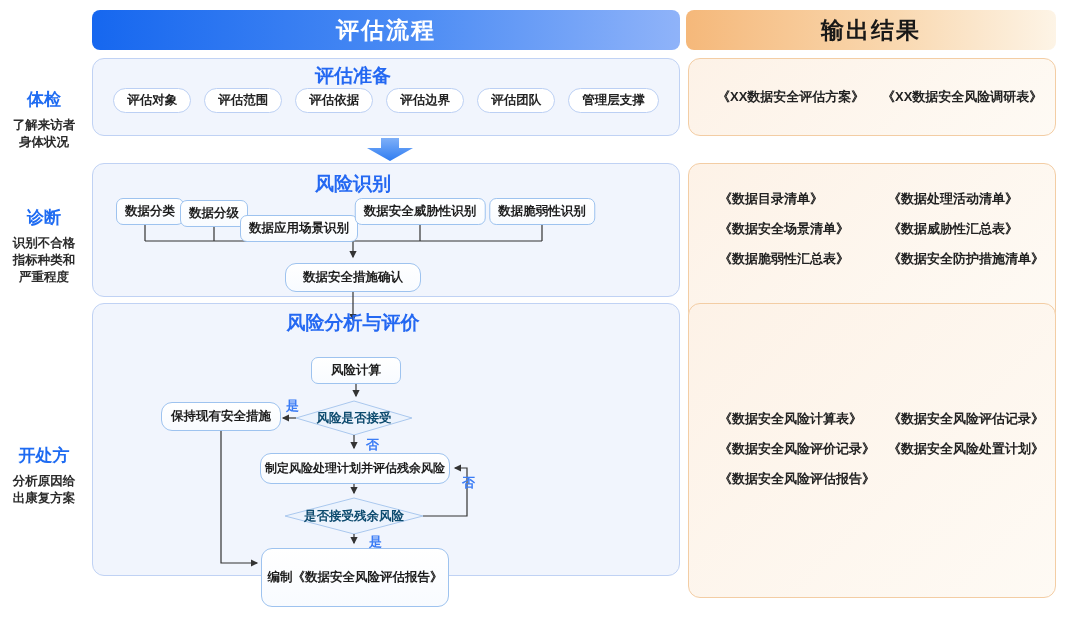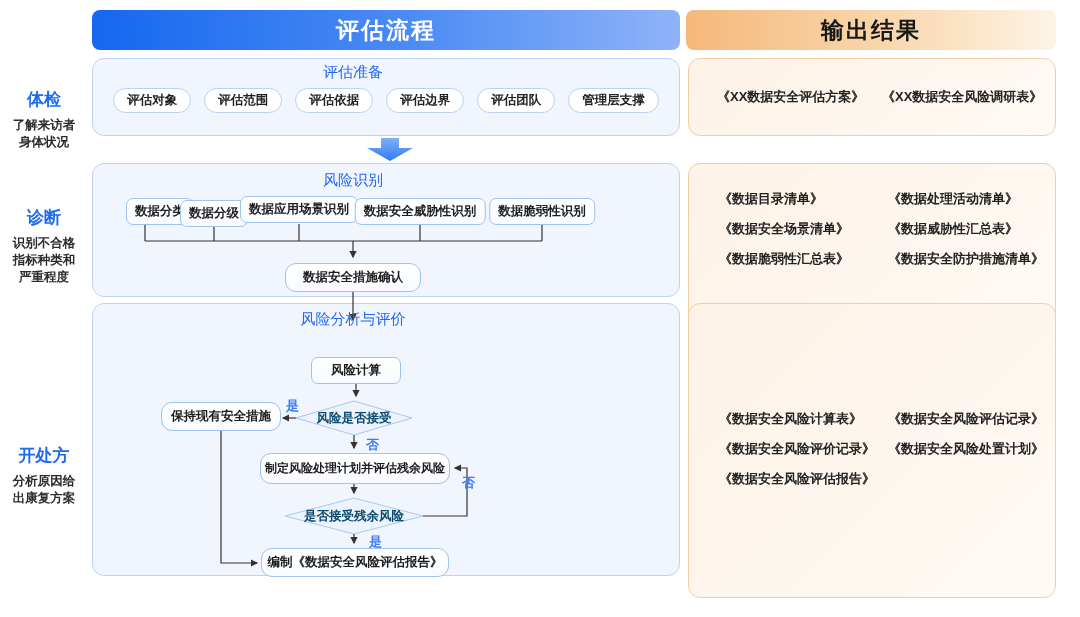--- a/index.html
+++ b/index.html
@@ -11,21 +11,21 @@
   .hdr-blue{left:92px;width:588px;background:linear-gradient(90deg,#1667ef 0%,#4c8cf4 55%,#8fb3f9 100%);color:#ffffff;}
   .hdr-orange{left:686px;width:370px;background:linear-gradient(90deg,#f5b87a 0%,#f9d7ae 55%,#fdf4e6 100%);color:#181818;text-align:center;}
 
   
   .side{position:absolute;left:0;width:88px;text-align:center;margin-top:20px;}
   .side-title{font-size:17px;font-weight:bold;color:#1e6bf2;margin-bottom:6px;}
   .side-desc{font-size:12.5px;color:#2b2b2b;line-height:17px;font-weight:bold;}
 
   
   .sec{position:absolute;left:92px;width:588px;background:#f1f5fd;border:1px solid #c0d2f4;border-radius:12px;box-sizing:border-box;}
-  .sec-title{position:absolute;transform:translateX(-50%);font-size:15px;font-weight:normal;color:#2468f2;white-space:nowrap;z-index:3;}
+  .sec-title{position:absolute;transform:translateX(-50%);font-size:19px;font-weight:bold;color:#2468f2;white-space:nowrap;z-index:3;}
 
   
   .panel{position:absolute;left:688px;width:368px;background:linear-gradient(135deg,#fdf2e7 0%,#fefaf4 100%);border:1px solid #f3cda4;border-radius:12px;box-sizing:border-box;}
   .out-grid{display:grid;grid-template-columns:169px 1fr;row-gap:16px;padding-left:30px;font-size:13px;font-weight:bold;color:#222222;line-height:14px;white-space:nowrap;}
 
   
   .pill-row{position:absolute;left:92px;top:88px;width:588px;display:flex;justify-content:center;gap:13px;z-index:3;}
   .pill{background:#ffffff;border:1px solid #bcd0f4;border-radius:999px;padding:3px 13px;font-size:12.5px;font-weight:bold;color:#222222;white-space:nowrap;}
 
   
@@ -133,33 +133,33 @@
   <div class="pill-row">
     <span class="pill">评估对象</span>
     <span class="pill">评估范围</span>
     <span class="pill">评估依据</span>
     <span class="pill">评估边界</span>
     <span class="pill">评估团队</span>
     <span class="pill">管理层支撑</span>
   </div>
 
   <div class="sec-title" style="left:353px;top:171px;">风险识别</div>
-  <div class="node s2box" style="left:160px;top:198px;">数据分类</div>
+  <div class="node s2box" style="left:150px;top:198px;">数据分类</div>
   <div class="node s2box" style="left:214px;top:200px;">数据分级</div>
-  <div class="node s2box" style="left:299px;top:196px;text-align:center;">数据应用场景识别</div>
+  <div class="node s2box" style="left:299px;top:215px;text-align:center;">数据应用场景识别</div>
   <div class="node s2box" style="left:420px;top:198px;">数据安全威胁性识别</div>
   <div class="node s2box" style="left:542px;top:198px;">数据脆弱性识别</div>
   <div class="node rnode" style="left:353px;top:263px;padding:5px 17px;">数据安全措施确认</div>
 
   <div class="sec-title" style="left:353px;top:310px;">风险分析与评价</div>
   <div class="node" style="left:356px;top:357px;padding:4px 19px;">风险计算</div>
   <div class="node rnode" style="left:221px;top:402px;padding:5px 9px;">保持现有安全措施</div>
   <div class="dtext" style="left:354px;top:418px;">风险是否接受</div>
   <div class="node rnode" style="left:355px;top:453px;width:190px;padding:6px 0;font-size:12px;">制定风险处理计划并评估残余风险</div>
   <div class="dtext" style="left:354px;top:516px;">是否接受残余风险</div>
-  <div class="node rnode" style="left:355px;top:548px;width:188px;padding:5px 0;">编制《数据安全风险评估报告》</div>
+  <div class="node rnode" style="left:355px;top:548px;width:188px;padding:20px 0;">编制《数据安全风险评估报告》</div>
 
   <span class="dlabel" style="left:286px;top:397px;">是</span>
   <span class="dlabel" style="left:366px;top:436px;">否</span>
   <span class="dlabel" style="left:462px;top:474px;">否</span>
   <span class="dlabel" style="left:369px;top:533px;">是</span>
 
 </div>
 
 </body></html>

